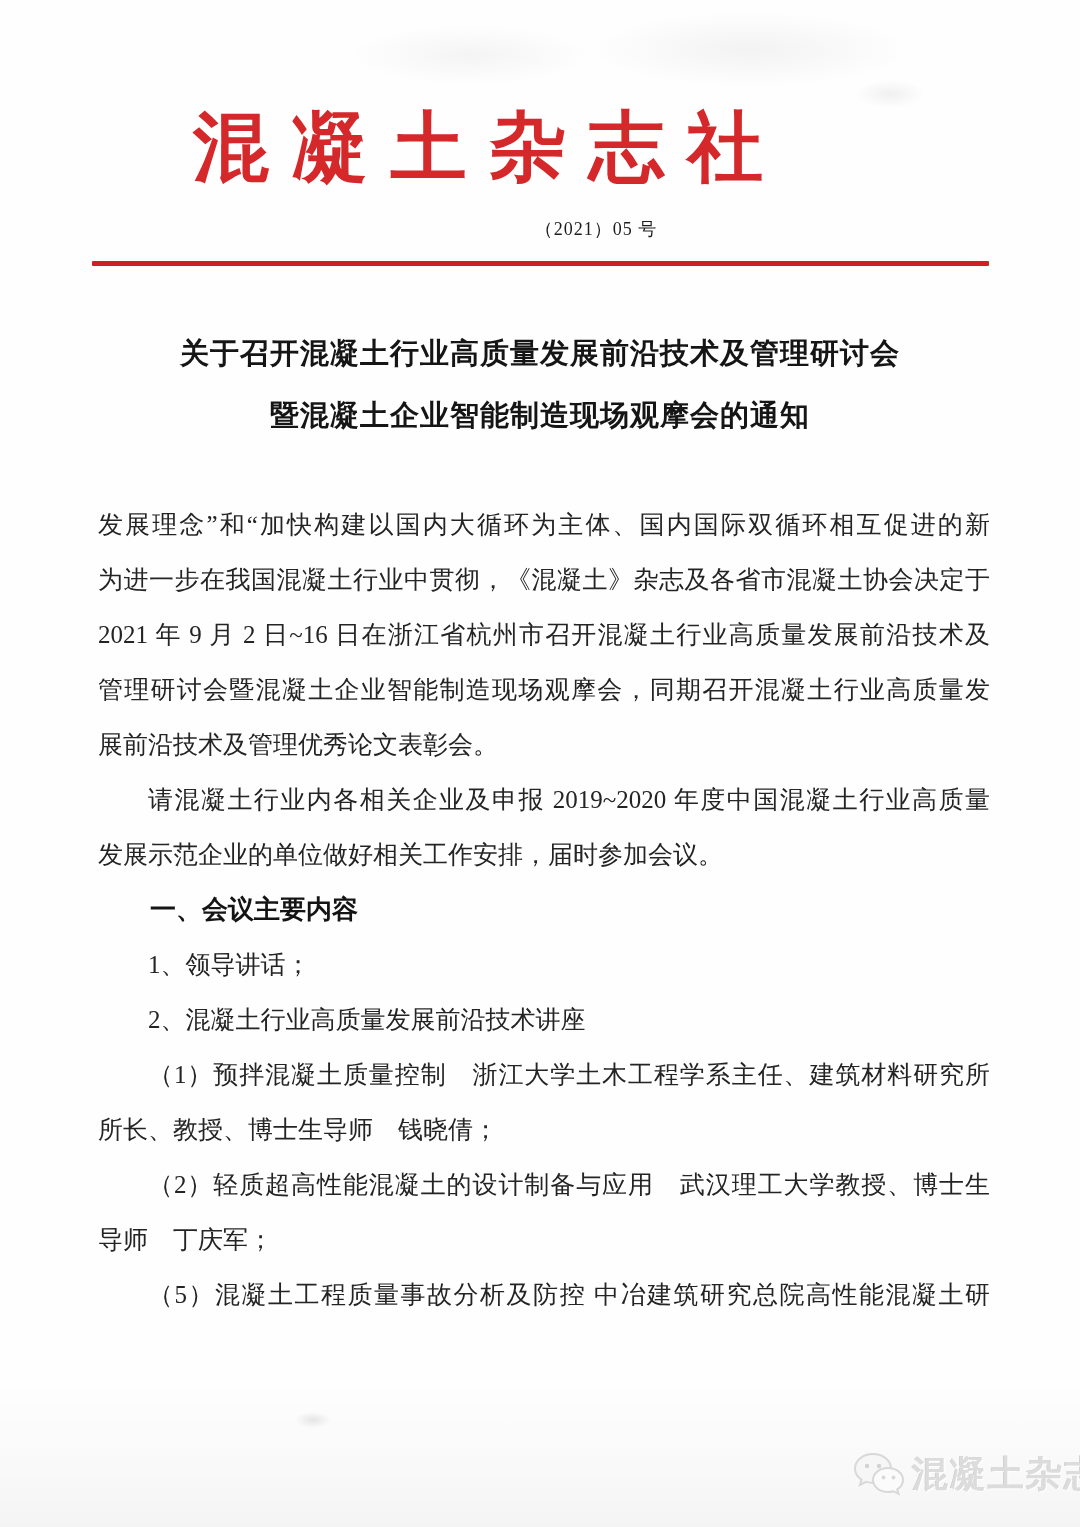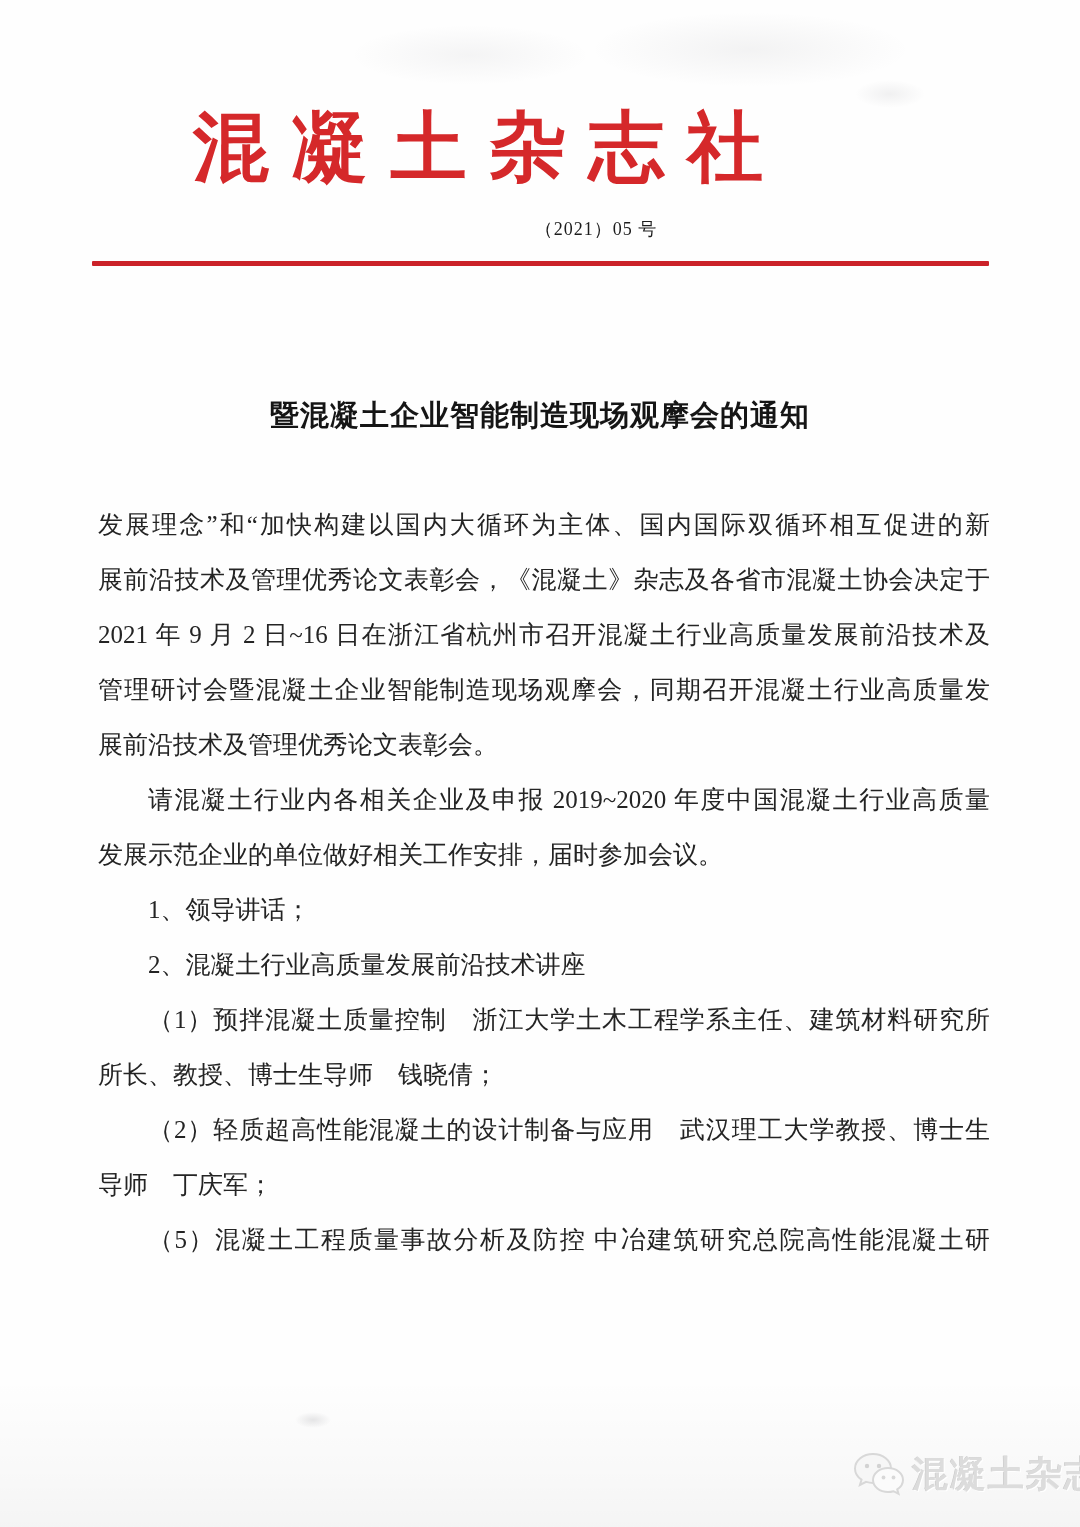--- a/index.html
+++ b/index.html
@@ -85,30 +85,32 @@
   <div class="smudge s3"></div>
   <div class="smudge s4"></div>
   <div class="bottom-tint"></div>
 
   <div class="masthead">混凝土杂志社</div>
 
   <div class="doc-number">（2021）05 号</div>
 
   <div class="red-rule"></div>
 
+  <div class="doc-title t1">关于召开混凝土行业高质量发展前沿技术及管理研讨会</div>
   <div class="doc-title t2">暨混凝土企业智能制造现场观摩会的通知</div>
 
   <div class="body-block">
       <div class="bline just">发展理念”和“加快构建以国内大循环为主体、国内国际双循环相互促进的新</div>
-      <div class="bline just">展前沿技术及管理优秀论文表彰会，《混凝土》杂志及各省市混凝土协会决定于</div>
+      <div class="bline just">为进一步在我国混凝土行业中贯彻，《混凝土》杂志及各省市混凝土协会决定于</div>
       <div class="bline just">2021 年 9 月 2 日~16 日在浙江省杭州市召开混凝土行业高质量发展前沿技术及</div>
       <div class="bline just">管理研讨会暨混凝土企业智能制造现场观摩会，同期召开混凝土行业高质量发</div>
       <div class="bline">展前沿技术及管理优秀论文表彰会。</div>
       <div class="bline indent just">请混凝土行业内各相关企业及申报 2019~2020 年度中国混凝土行业高质量</div>
       <div class="bline">发展示范企业的单位做好相关工作安排，届时参加会议。</div>
+      <div class="bline indent heading">一、会议主要内容</div>
       <div class="bline indent">1、领导讲话；</div>
       <div class="bline indent">2、混凝土行业高质量发展前沿技术讲座</div>
       <div class="bline indent just">（1）预拌混凝土质量控制　浙江大学土木工程学系主任、建筑材料研究所</div>
       <div class="bline">所长、教授、博士生导师　钱晓倩；</div>
       <div class="bline indent just">（2）轻质超高性能混凝土的设计制备与应用　武汉理工大学教授、博士生</div>
       <div class="bline">导师　丁庆军；</div>
       <div class="bline indent just">（5）混凝土工程质量事故分析及防控 中冶建筑研究总院高性能混凝土研</div>
     </div>
 
   <div class="watermark">

